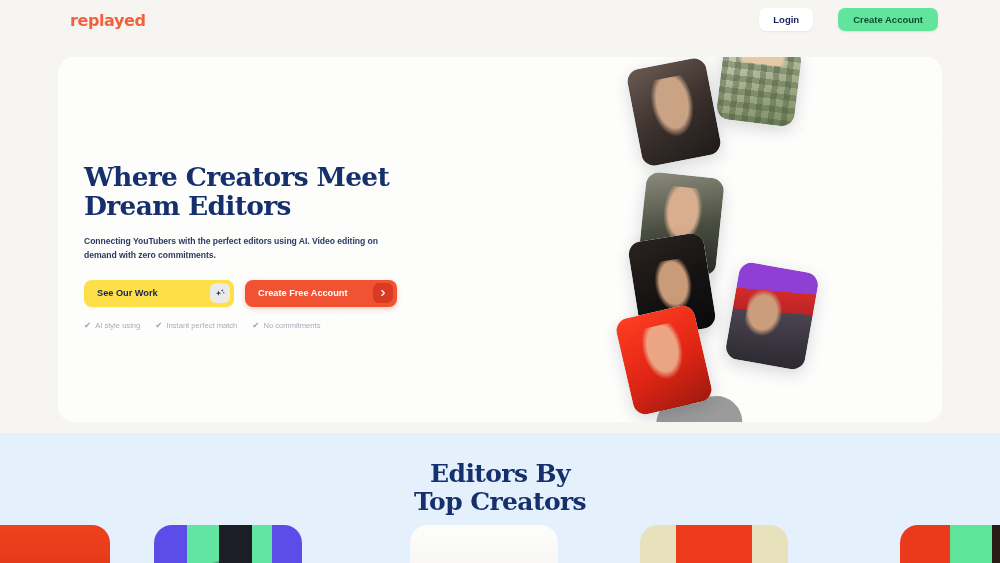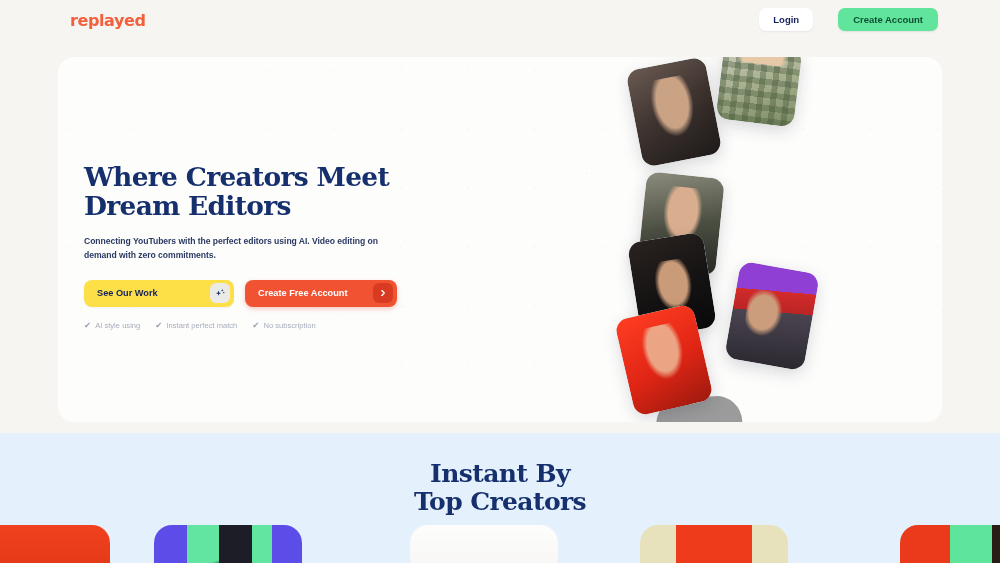--- a/index.html
+++ b/index.html
@@ -495,21 +495,21 @@
         <div class="feat">
           <span class="tick">✔</span>
           <span>AI style using</span>
         </div>
         <div class="feat">
           <span class="tick">✔</span>
           <span>Instant perfect match</span>
         </div>
         <div class="feat">
           <span class="tick">✔</span>
-          <span>No subscription</span>
+          <span>No commitments</span>
         </div>
       </div>
 
     </div>
 
     <div class="collage">
       <div class="laptop"></div>
       <div class="card c2">
           <div class="ph"></div>
         </div>
@@ -528,21 +528,21 @@
       <div class="card c5">
           <div class="ph"></div>
         </div>
     </div>
 
   </section>
 
   <section class="trusted">
 
     <h2 class="trusted-title">
-      <span>Instant By</span><br>
+      <span>Editors By</span><br>
       <span>Top Creators</span>
     </h2>
 
     <div class="thumb-row">
       <div class="thumb t1">
           <div class="ph"></div>
         </div>
       <div class="thumb t2">
           <div class="ph"></div>
         </div>

